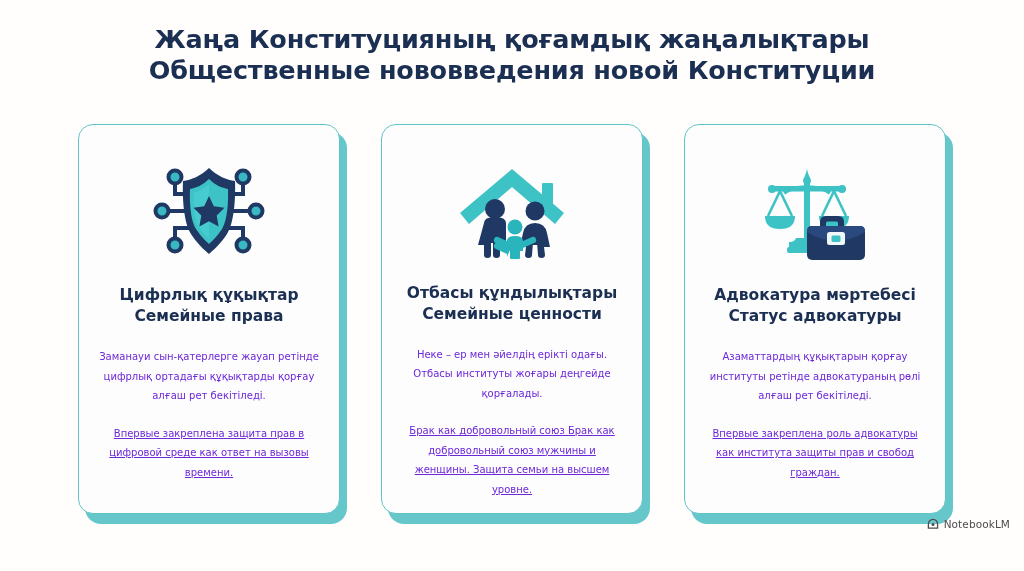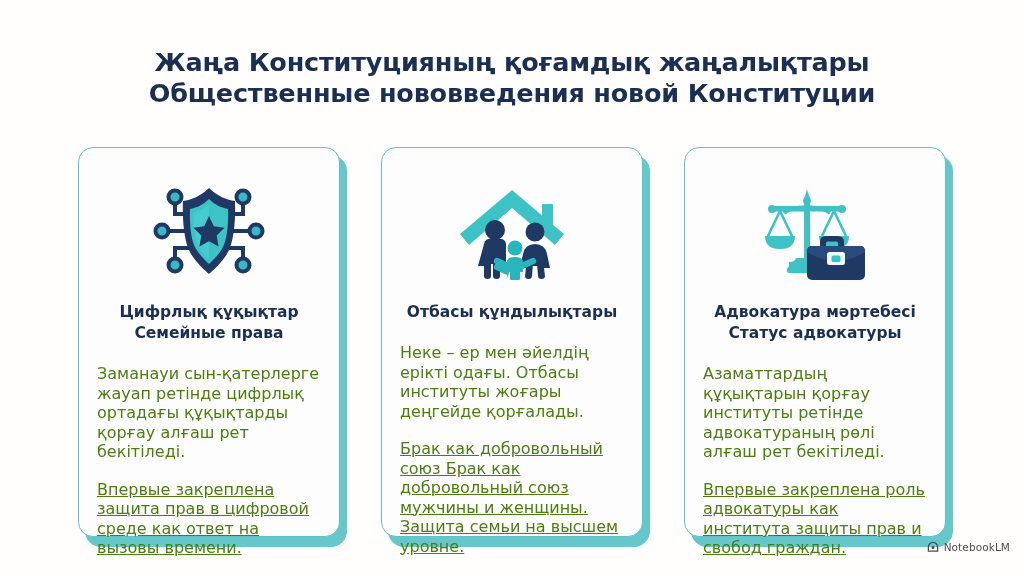--- a/index.html
+++ b/index.html
@@ -15,21 +15,20 @@
     background: #fffefd;
     font-family: "DejaVu Sans", "Liberation Sans", sans-serif;
     position: relative;
   }
 
   .slide {
     position: relative;
     width: 1024px;
     height: 540px;
     padding: 6px;
-    margin-top: 23px;
   }
 
   
   .heading {
     position: absolute;
     top: 24px;
     left: 0;
     width: 1024px;
     text-align: center;
     color: #1b2f52;
@@ -106,22 +105,23 @@
     font-size: 15.5px;
     font-weight: bold;
     line-height: 21px;
     margin-top: 16px;
     white-space: nowrap;
   }
   .card-title .ttl-kz { display: block; }
   .card-title .ttl-ru { display: block; }
 
   .card-body {
-    color: #4d7c0f;
-    font-size: 16px;
+    text-align: center;
+    color: #6d28d9;
+    font-size: 10px;
     line-height: 19.5px;
     margin-top: 20px;
     width: 100%;
     padding: 0 4px;
   }
   .card-body p + p { margin-top: 18px; text-decoration: underline; }
 
   
   .watermark {
     position: absolute;
@@ -233,20 +233,21 @@
               <path d="M67 80 l9 -4 q3 -1 4 2 q1 3 -2 4 l-11 5 Z"></path>
               <path d="M51 80 q0 -5 8 -5 q8 0 8 5 l0 10 l-4 0 l0 8 l-8 0 l0 -8 l-4 0 Z"></path>
               <rect x="54" y="88" width="3.5" height="10" rx="1"></rect>
               <rect x="60.5" y="88" width="3.5" height="10" rx="1"></rect>
             </g>
           </svg>
         </div>
 
         <div class="card-title">
           <span class="ttl-kz">Отбасы құндылықтары</span>
+          <span class="ttl-ru">Семейные ценности</span>
         </div>
 
         <div class="card-body">
           <p>Неке – ер мен әйелдің ерікті одағы. Отбасы институты жоғары деңгейде қорғалады.</p>
           <p>Брак как добровольный союз Брак как добровольный союз мужчины и женщины. Защита семьи на высшем уровне.</p>
         </div>
 
       </div>
     </div>
 

